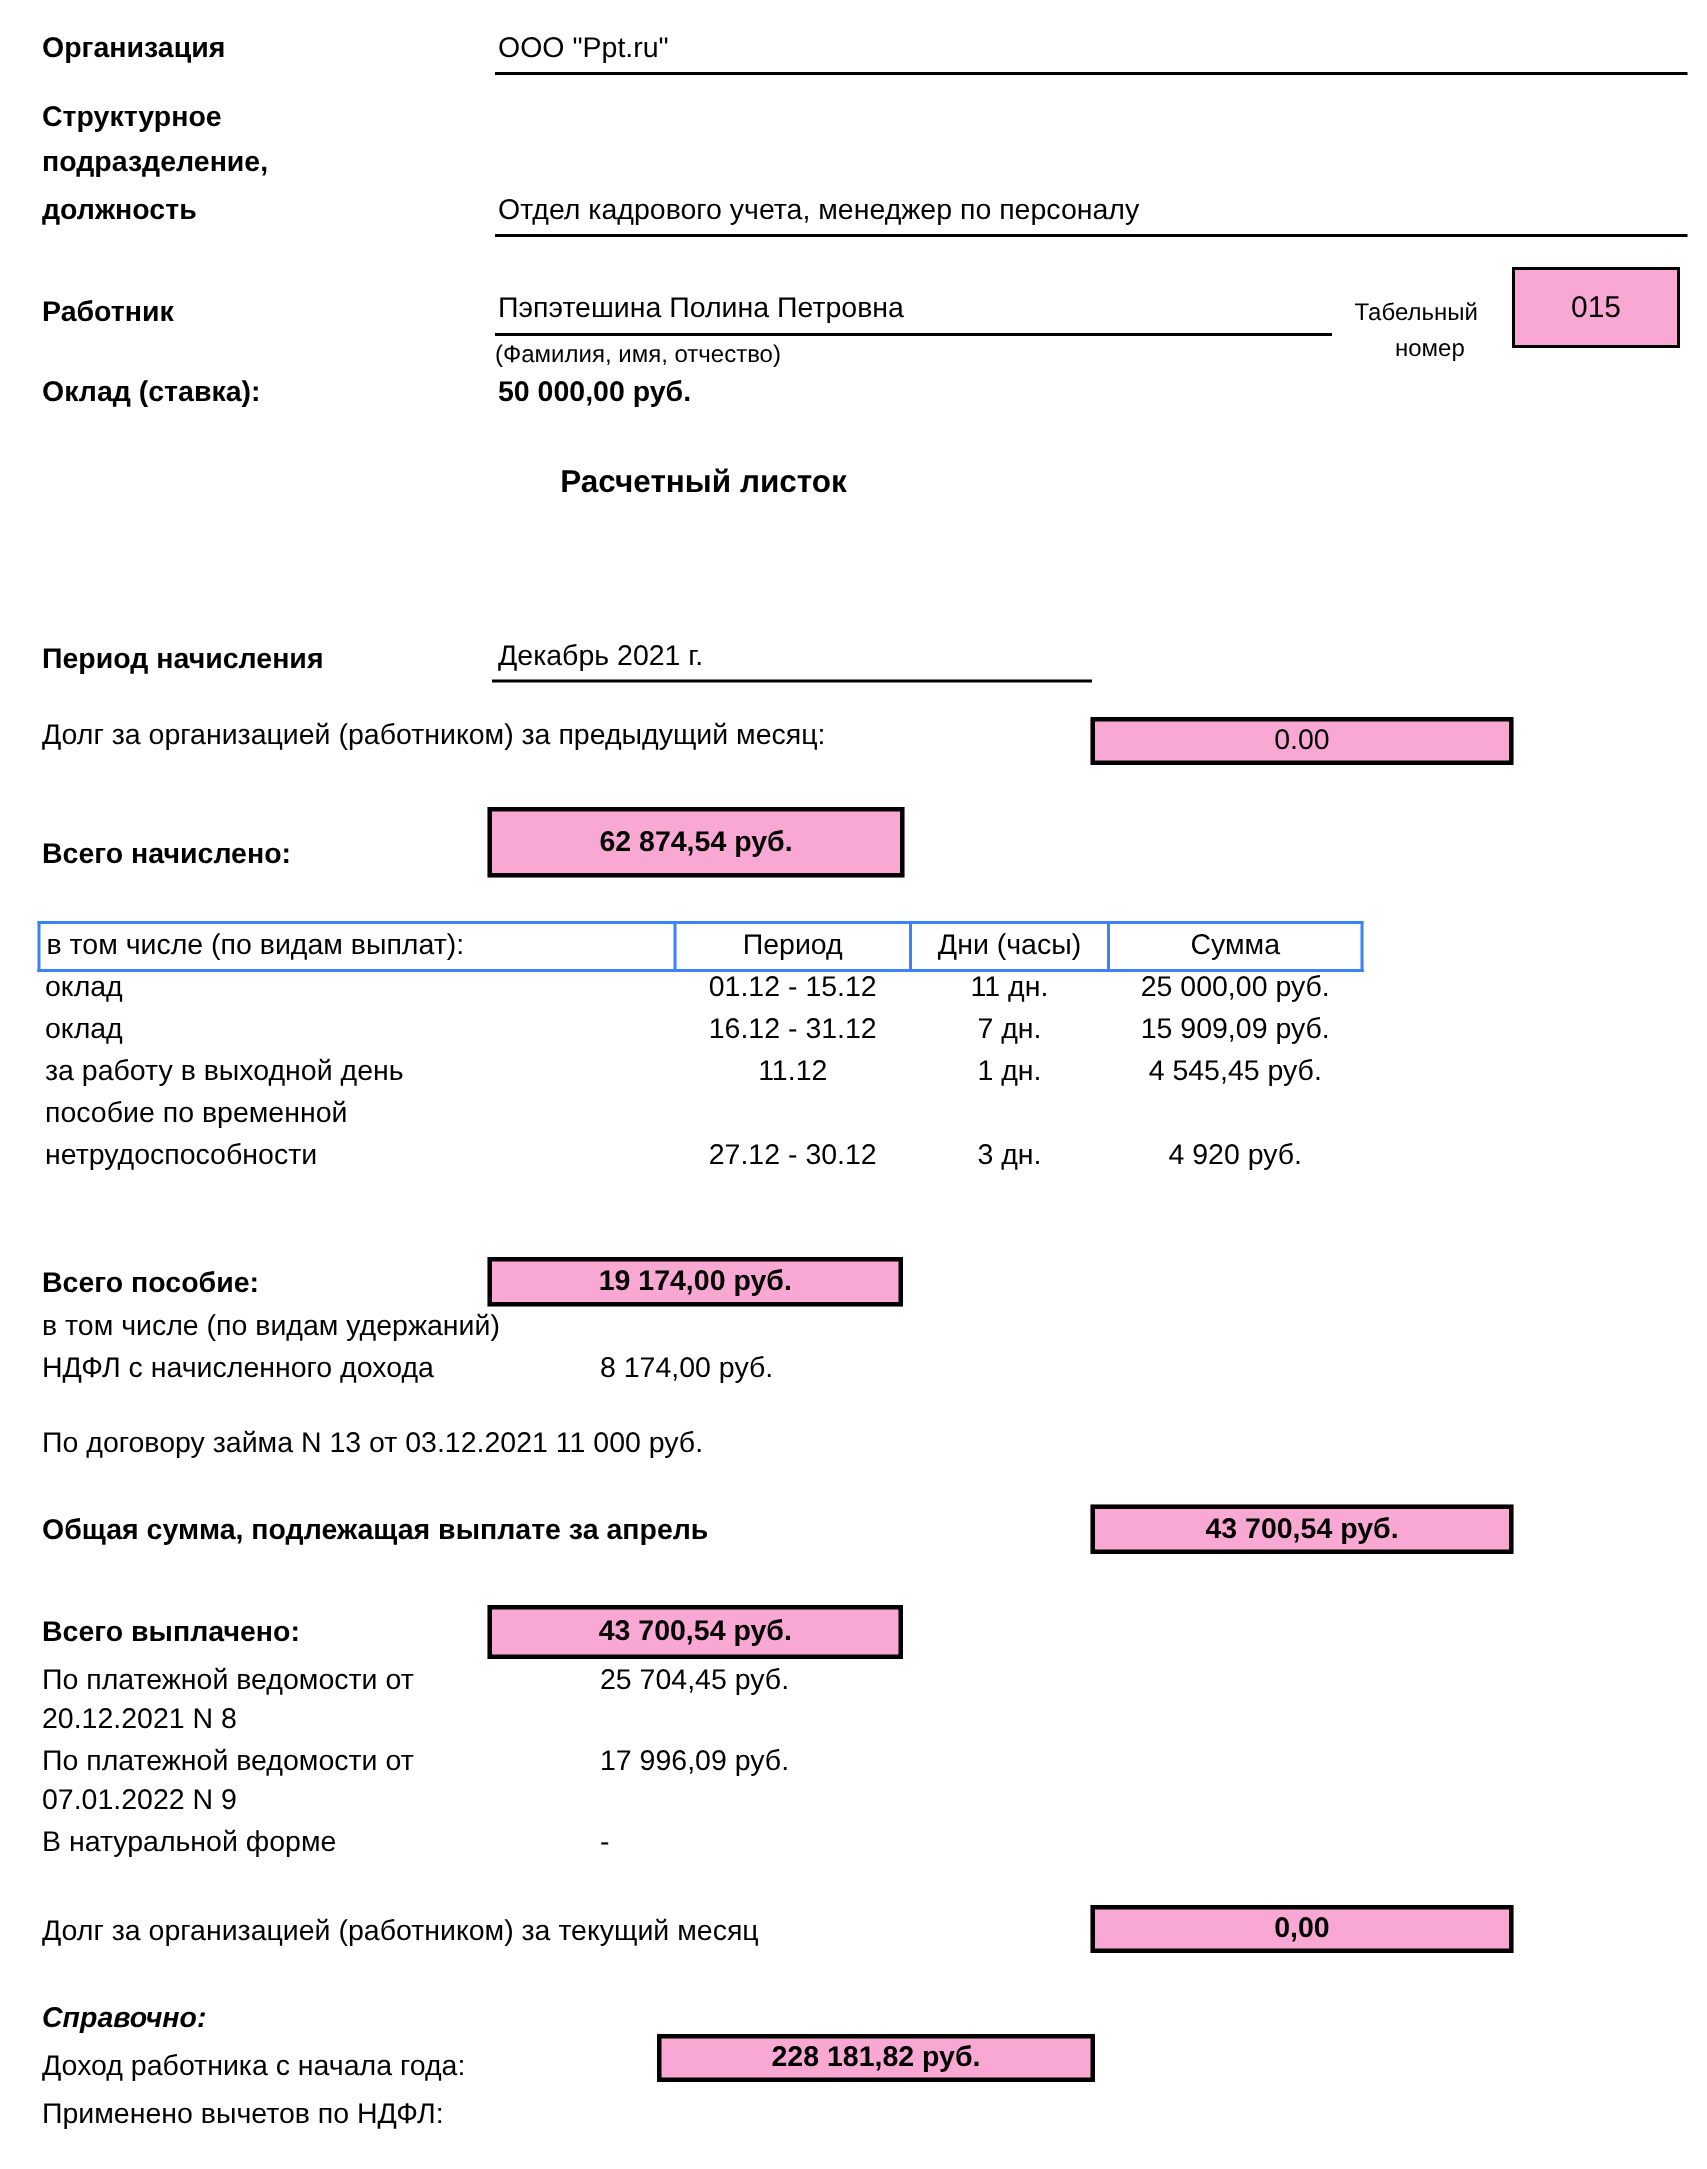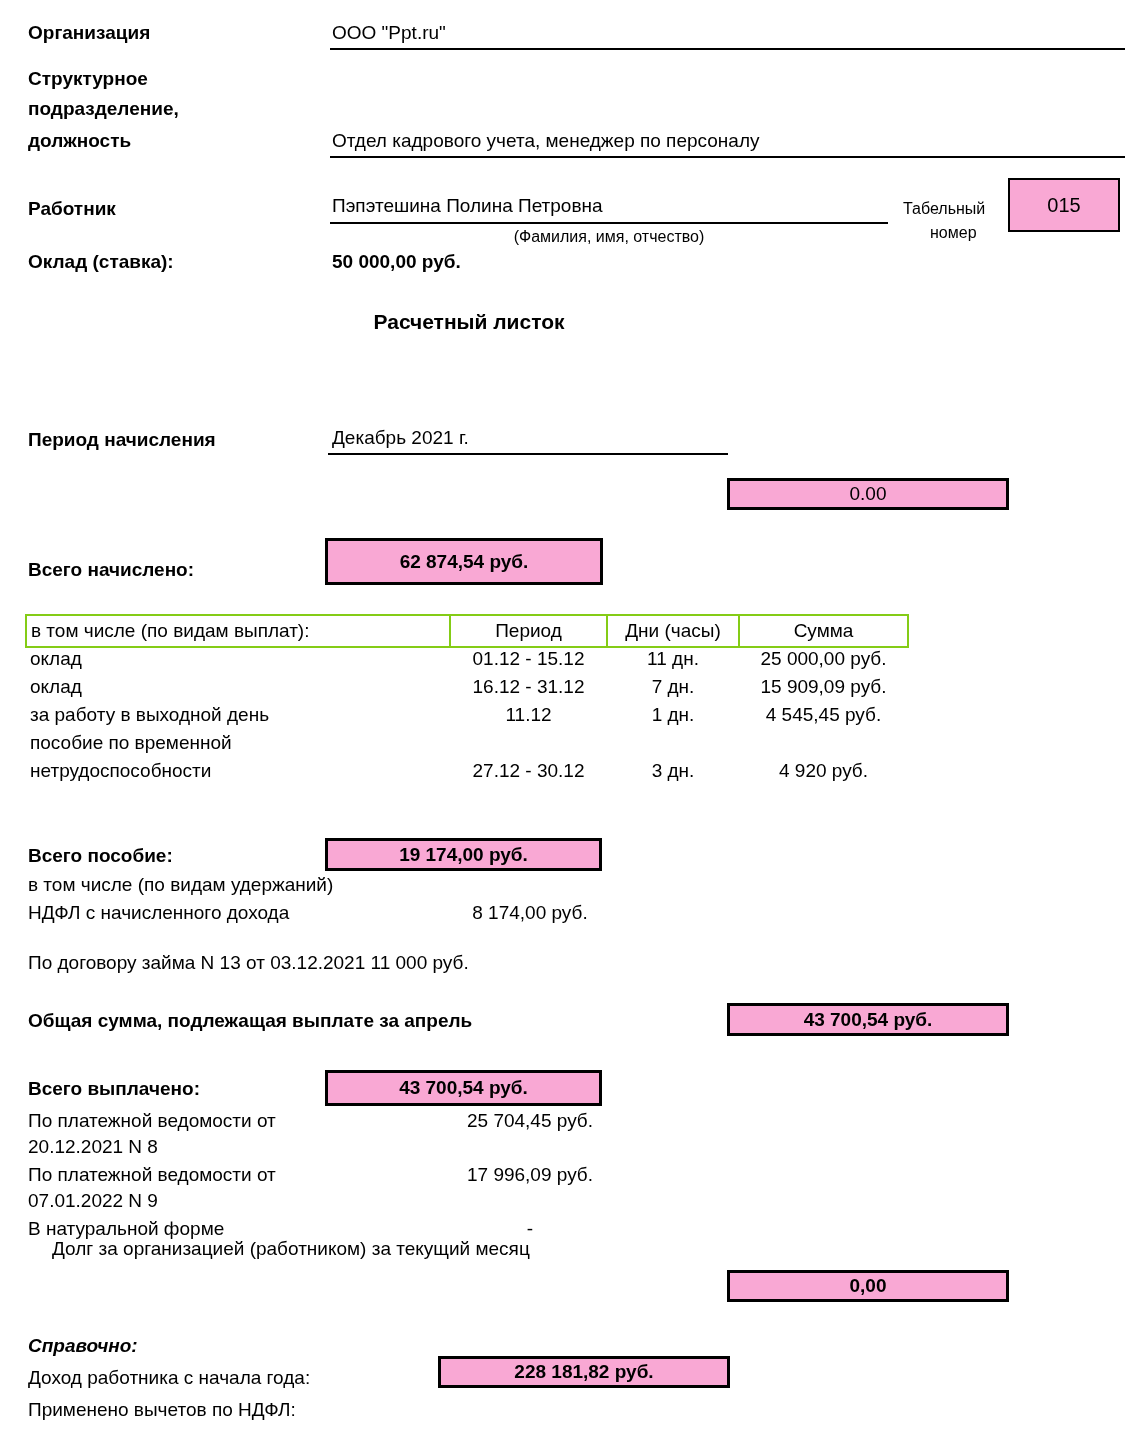--- a/index.html
+++ b/index.html
@@ -63,41 +63,41 @@
     table-layout: fixed;
   }
   #earn-table th, #earn-table td {
     font-size: 19px;
     font-weight: normal;
     padding: 0;
     height: 28px;
     vertical-align: top;
   }
   #earn-table thead th {
-    border: 2px solid #84cc16;
+    border: 2px solid #3b82f6;
     height: 30px;
     vertical-align: middle;
   }
   #earn-table thead th.hcol0 { text-align: left; padding-left: 4px; }
   #earn-table tbody td { border: none; }
   #earn-table tbody td.c0 { text-align: left; padding-left: 4px; }
   #earn-table tbody td.c1,
   #earn-table tbody td.c2,
   #earn-table tbody td.c3 { text-align: center; }
 
   .title-main {
     font-weight: bold;
     font-size: 21px;
   }
   .ital-bold {
     font-weight: bold;
     font-style: italic;
     font-size: 19px;
   }
-  .center { text-align: center; }
+  .center { }
 </style>
 </head>
 <body>
 
 <div id="sheet">
 
   <div class="abs lbl-bold" style="left:28px; top:20px;">Организация</div>
   <div class="abs txt" style="left:332px; top:20px;">ООО "Ppt.ru"</div>
   <div class="abs rule" style="left:330px; top:48px; width:795px;"></div>
 
@@ -118,20 +118,21 @@
 
   <div class="abs lbl-bold" style="left:28px; top:249px;">Оклад (ставка):</div>
   <div class="abs lbl-bold" style="left:332px; top:249px;">50 000,00 руб.</div>
 
   <div class="abs title-main" style="left:0px; top:310px; width:1138px; text-align:center; padding-right:200px; box-sizing:border-box;">Расчетный листок</div>
 
   <div class="abs lbl-bold" style="left:28px; top:427px;">Период начисления</div>
   <div class="abs txt" style="left:332px; top:425px;">Декабрь 2021 г.</div>
   <div class="abs rule" style="left:328px; top:453px; width:400px;"></div>
 
+  <div class="abs txt" style="left:28px; top:478px;">Долг за организацией (работником) за предыдущий месяц:</div>
   <div class="abs boxval" style="left:727px; top:478px; width:282px; height:32px;">0.00</div>
 
   <div class="abs lbl-bold" style="left:28px; top:557px;">Всего начислено:</div>
   <div class="abs boxval bold" style="left:325px; top:538px; width:278px; height:47px;">62 874,54 руб.</div>
 
   <table id="earn-table">
     <thead>
       <tr>
         <th class="hcol0" style="width:418px;">в том числе (по видам выплат):</th>
         <th style="width:155px;border-radius:15px;">Период</th>
@@ -191,21 +192,21 @@
   <div class="abs txt" style="left:28px; top:1134px;">20.12.2021 N 8</div>
   <div class="abs txt center" style="left:400px; top:1108px; width:260px;">25 704,45 руб.</div>
 
   <div class="abs txt" style="left:28px; top:1162px;">По платежной ведомости от</div>
   <div class="abs txt" style="left:28px; top:1188px;">07.01.2022 N 9</div>
   <div class="abs txt center" style="left:400px; top:1162px; width:260px;">17 996,09 руб.</div>
 
   <div class="abs txt" style="left:28px; top:1216px;">В натуральной форме</div>
   <div class="abs txt center" style="left:400px; top:1216px; width:260px;">-</div>
 
-  <div class="abs txt" style="left:28px; top:1236px;margin-left:24px;">Долг за организацией (работником) за текущий месяц</div>
+  <div class="abs txt" style="left:28px; top:1275px;">Долг за организацией (работником) за текущий месяц</div>
   <div class="abs boxval bold" style="left:727px; top:1270px; width:282px; height:32px;">0,00</div>
 
   <div class="abs ital-bold" style="left:28px; top:1335px;">Справочно:</div>
   <div class="abs txt" style="left:28px; top:1365px;">Доход работника с начала года:</div>
   <div class="abs boxval bold" style="left:438px; top:1356px; width:292px; height:32px;">228 181,82 руб.</div>
   <div class="abs txt" style="left:28px; top:1397px;">Применено вычетов по НДФЛ:</div>
 
 </div>
 
 </body></html>

